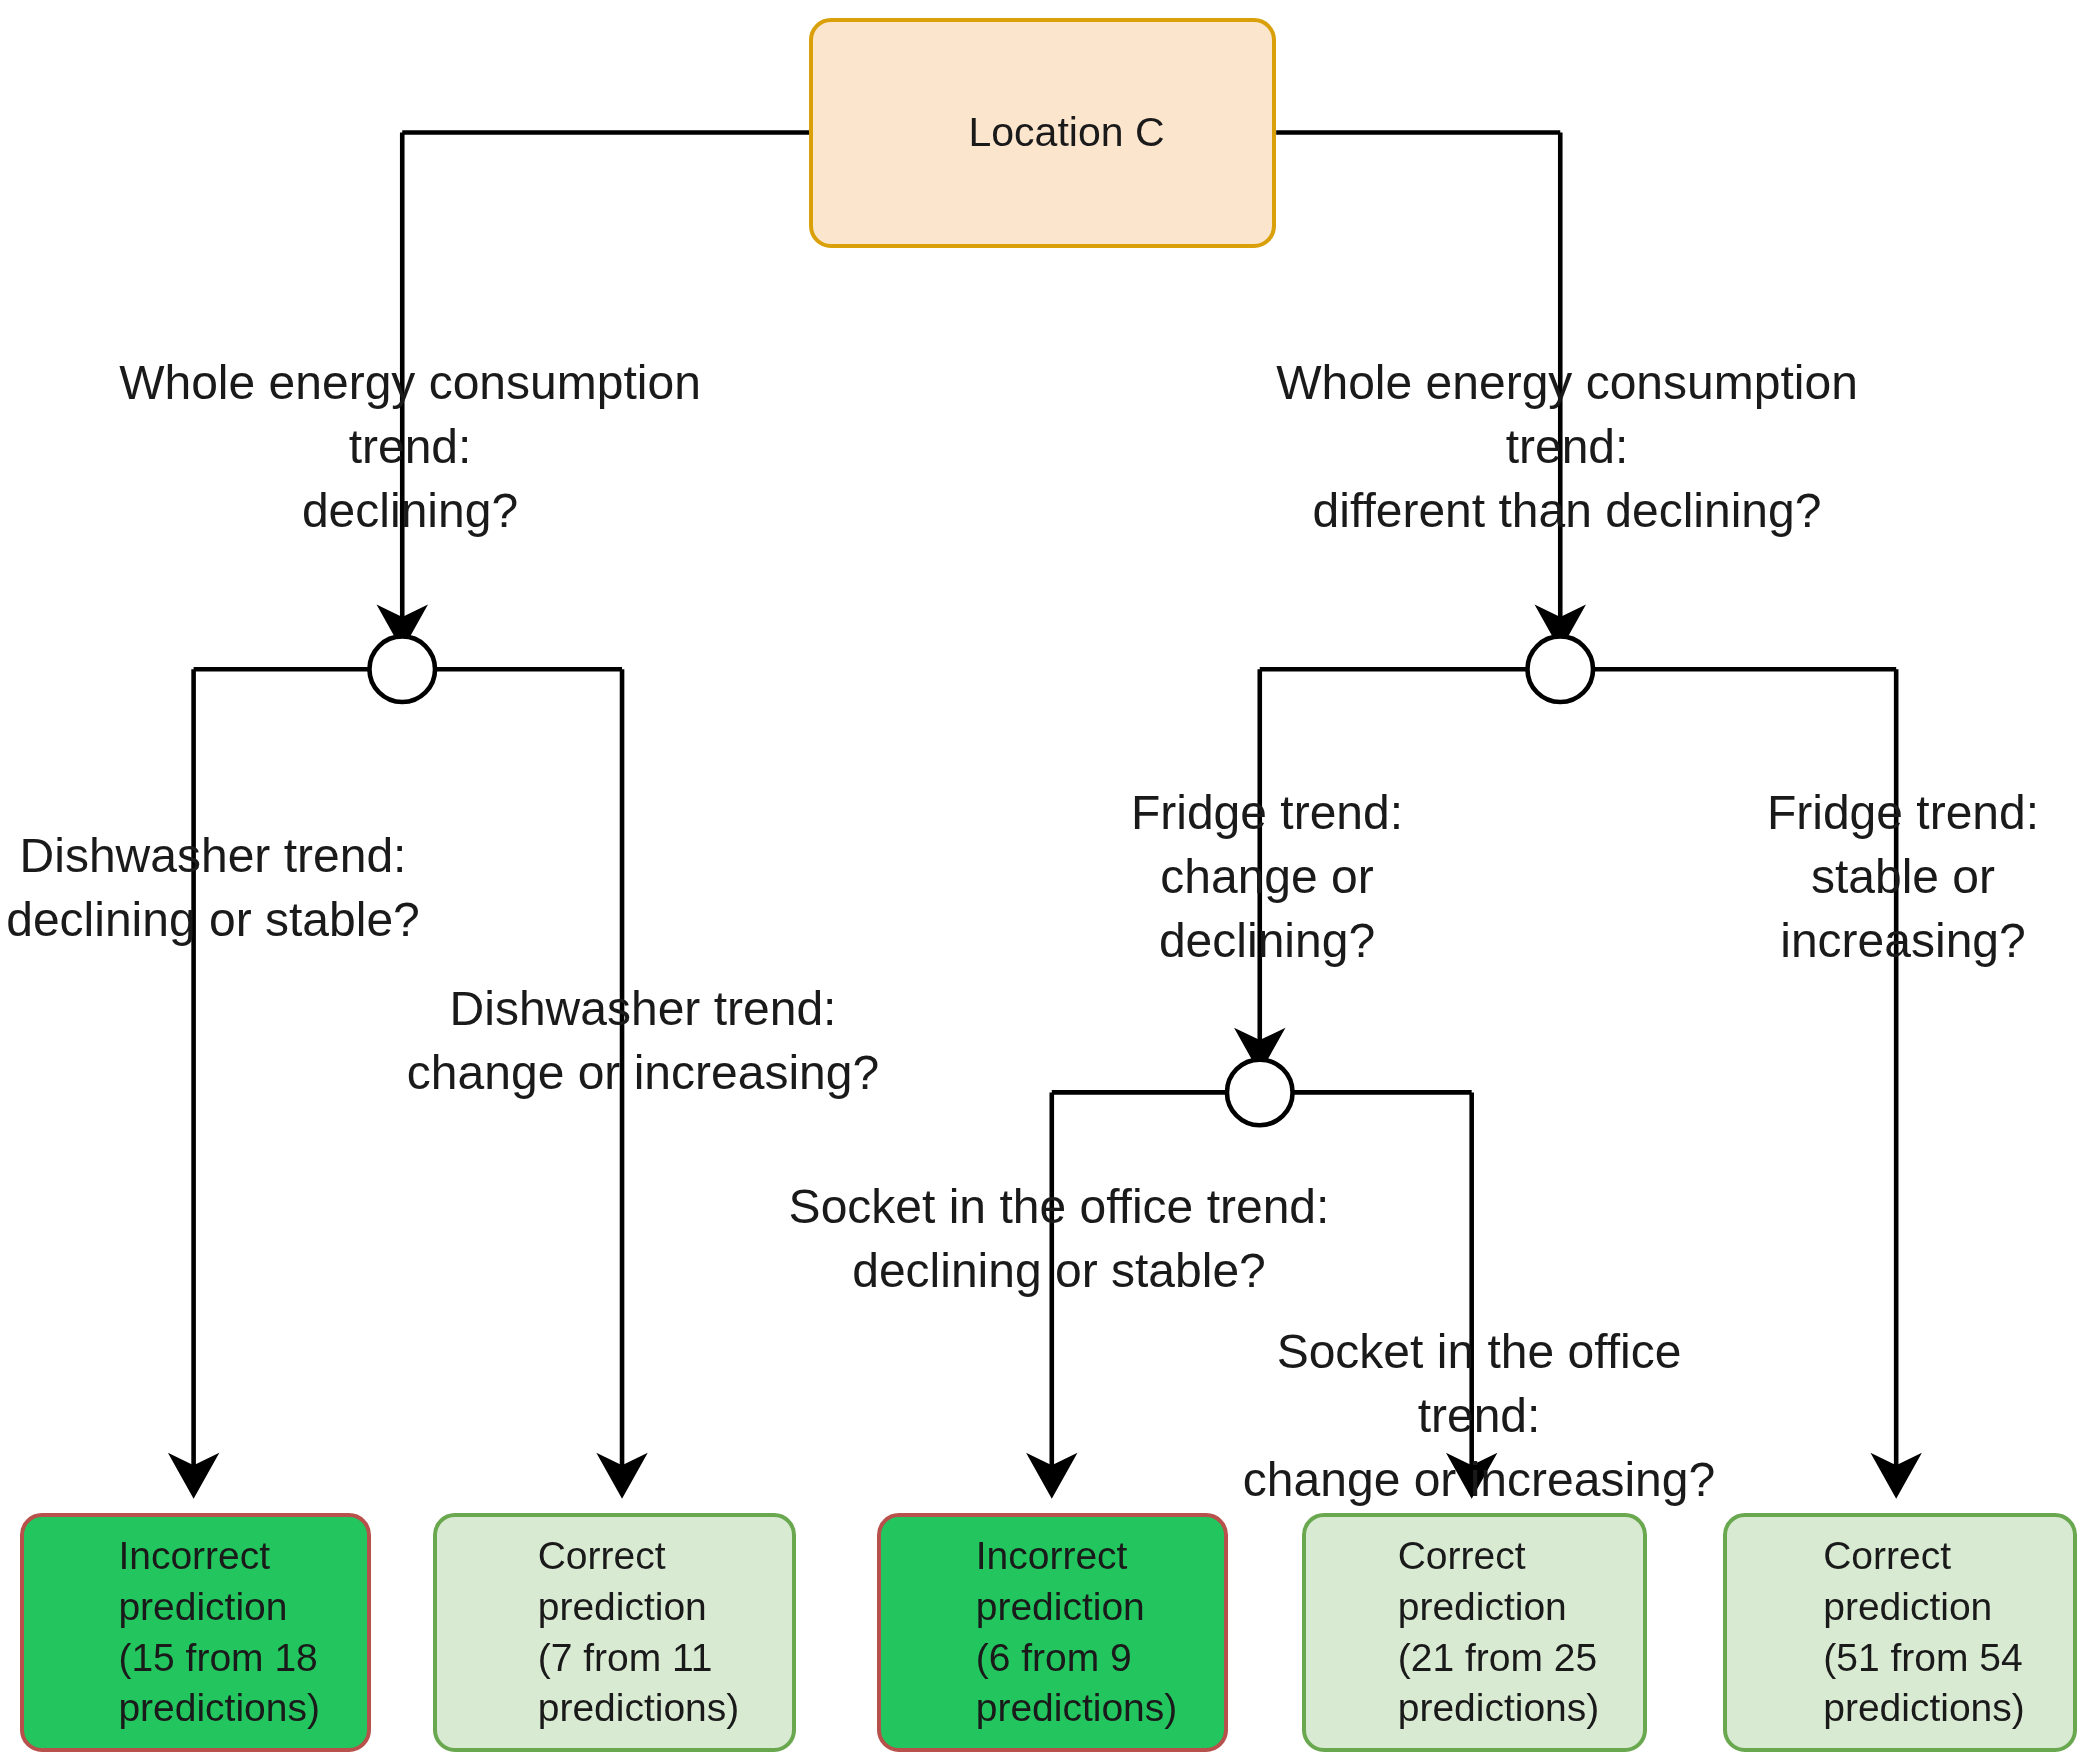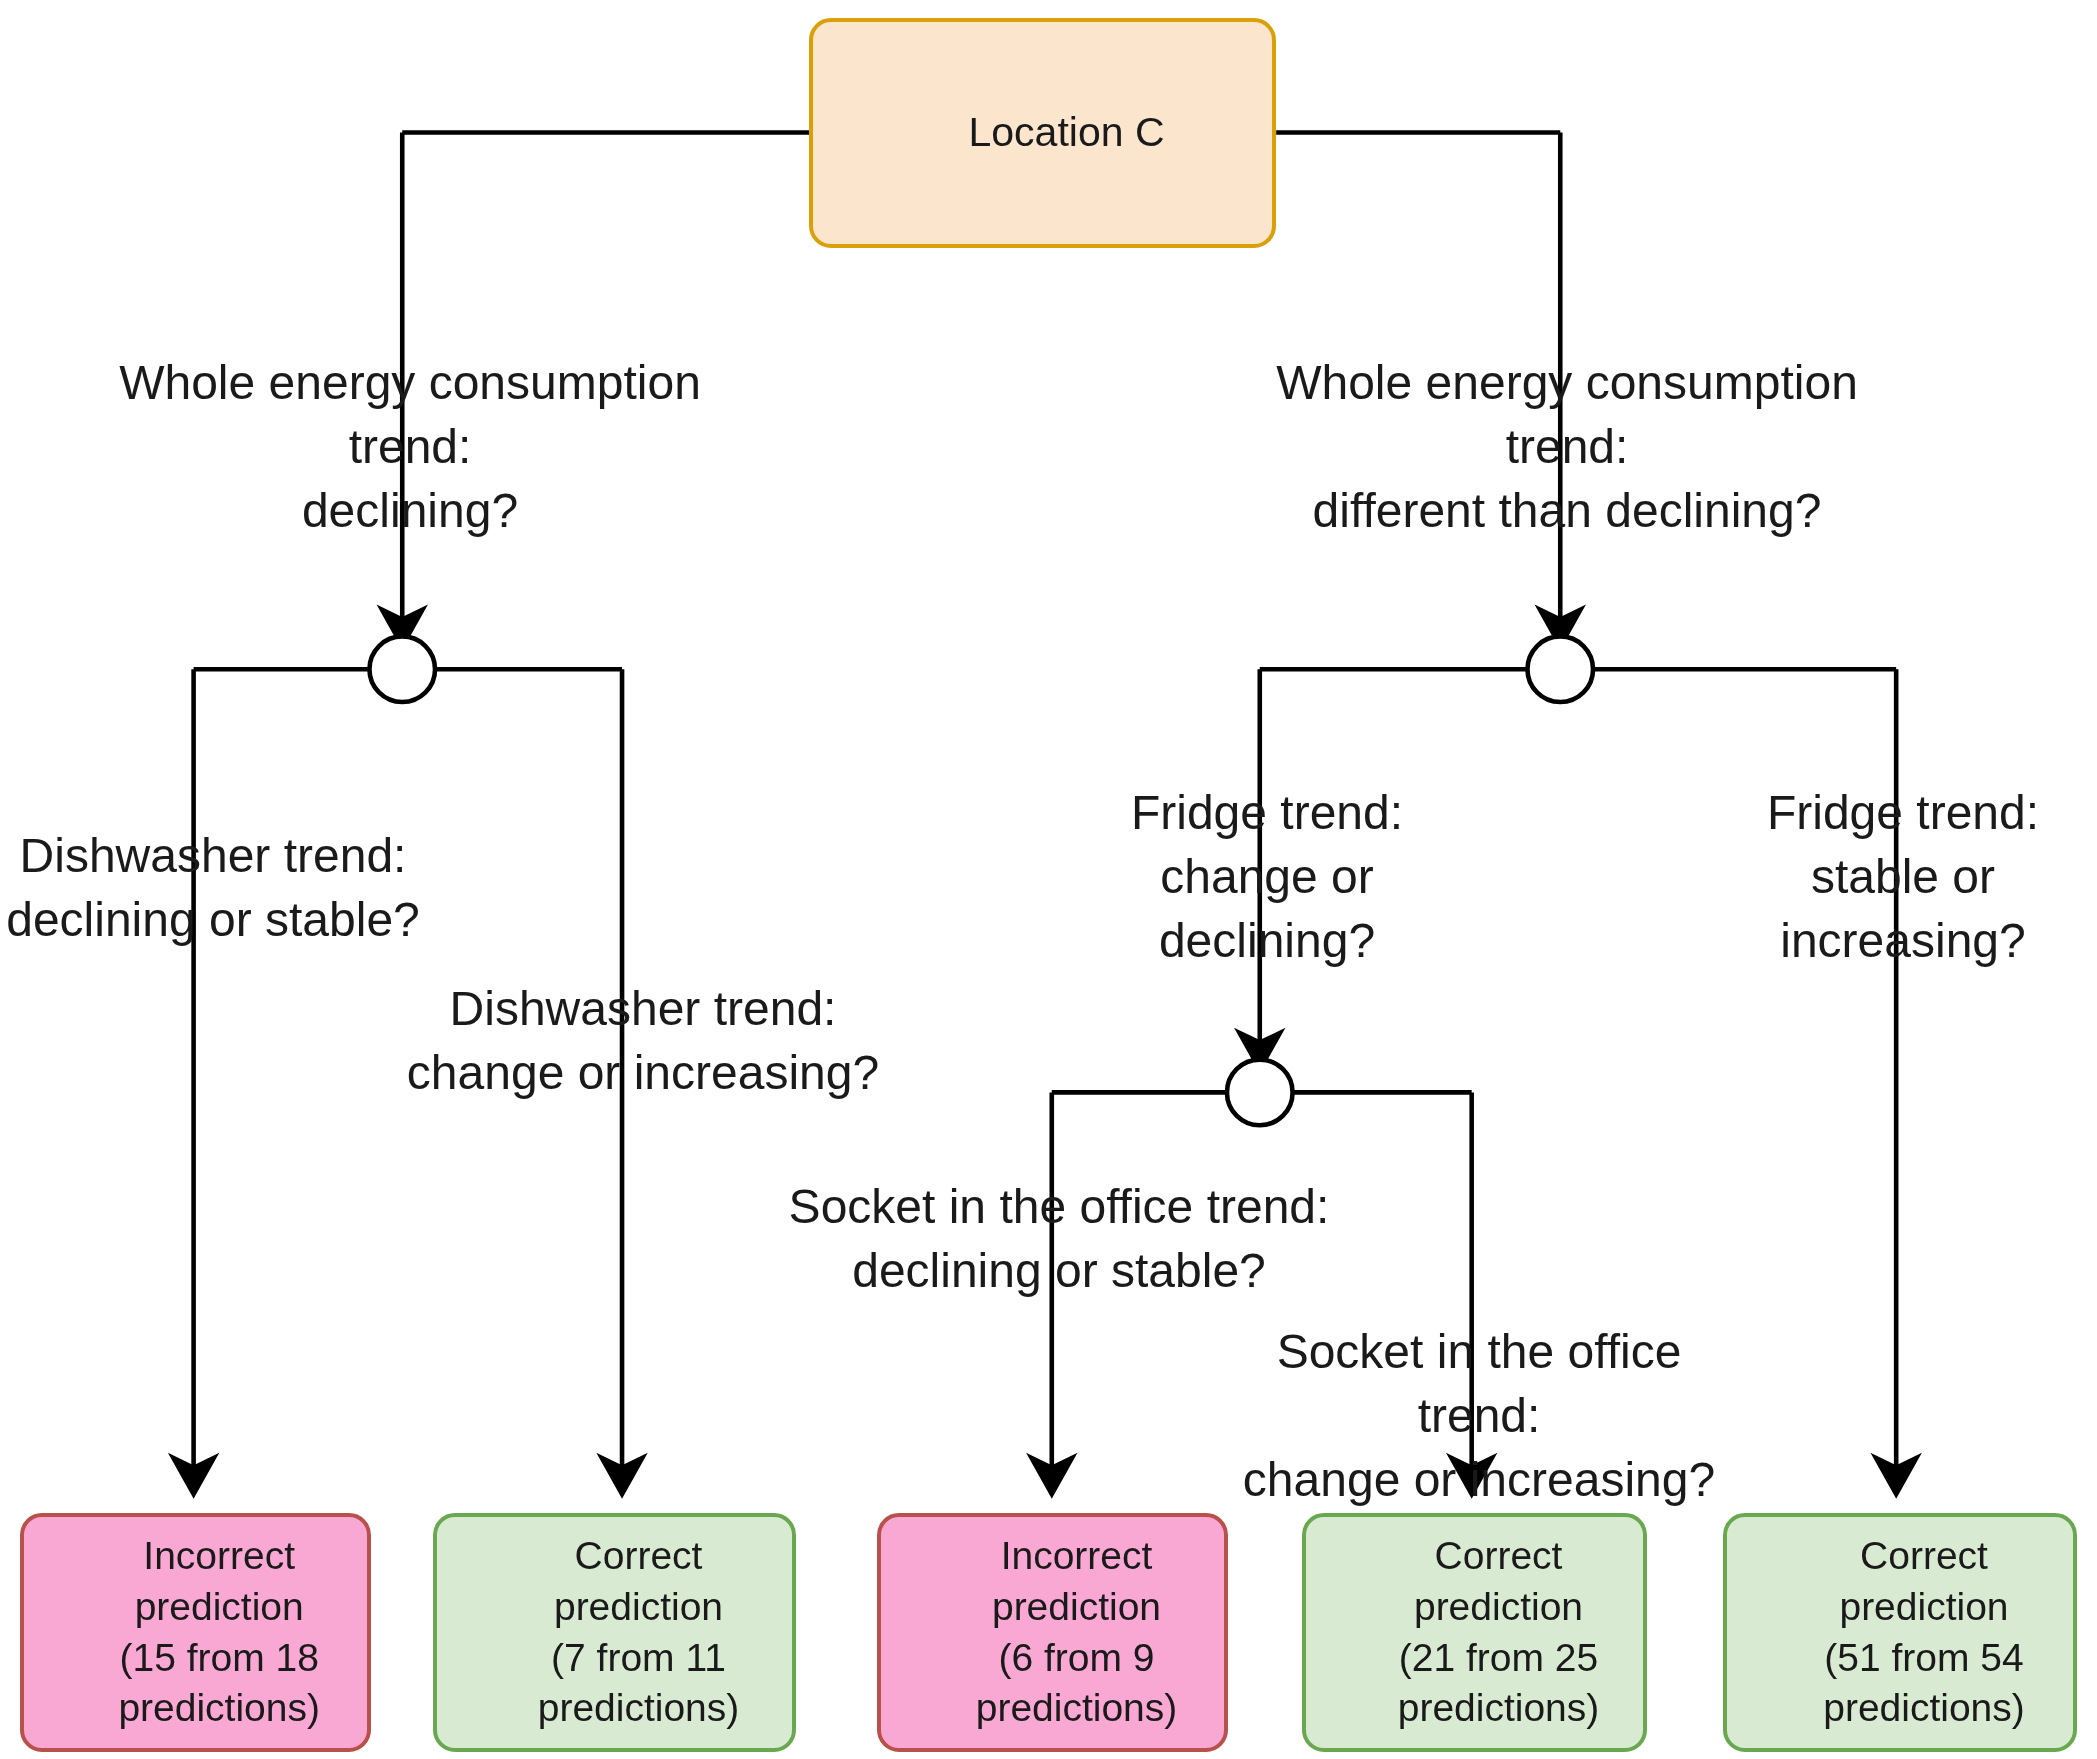--- a/index.html
+++ b/index.html
@@ -26,33 +26,32 @@
   }
   .node-box {
     position: absolute;
     box-sizing: border-box;
     border-radius: 22px;
     border-width: 4.6px;
     border-style: solid;
     display: flex;
     align-items: center;
     justify-content: center;
-    text-align: center;
     line-height: 1.30;
     color: #1a1a1a;
     white-space: pre-line;
     padding-left: 48px;
   }
   .root-node {
     background: #fce5cd;
     border-color: #d9a009;
     font-size: 41px;
   }
   .leaf-incorrect {
-    background: #f9a8d4;
+    background: #22c55e;
     border-color: #b8504b;
     font-size: 39px;
   }
   .leaf-correct {
     background: #d9ead3;
     border-color: #6aa84f;
     font-size: 39px;
   }
   .edge-label {
     position: absolute;

